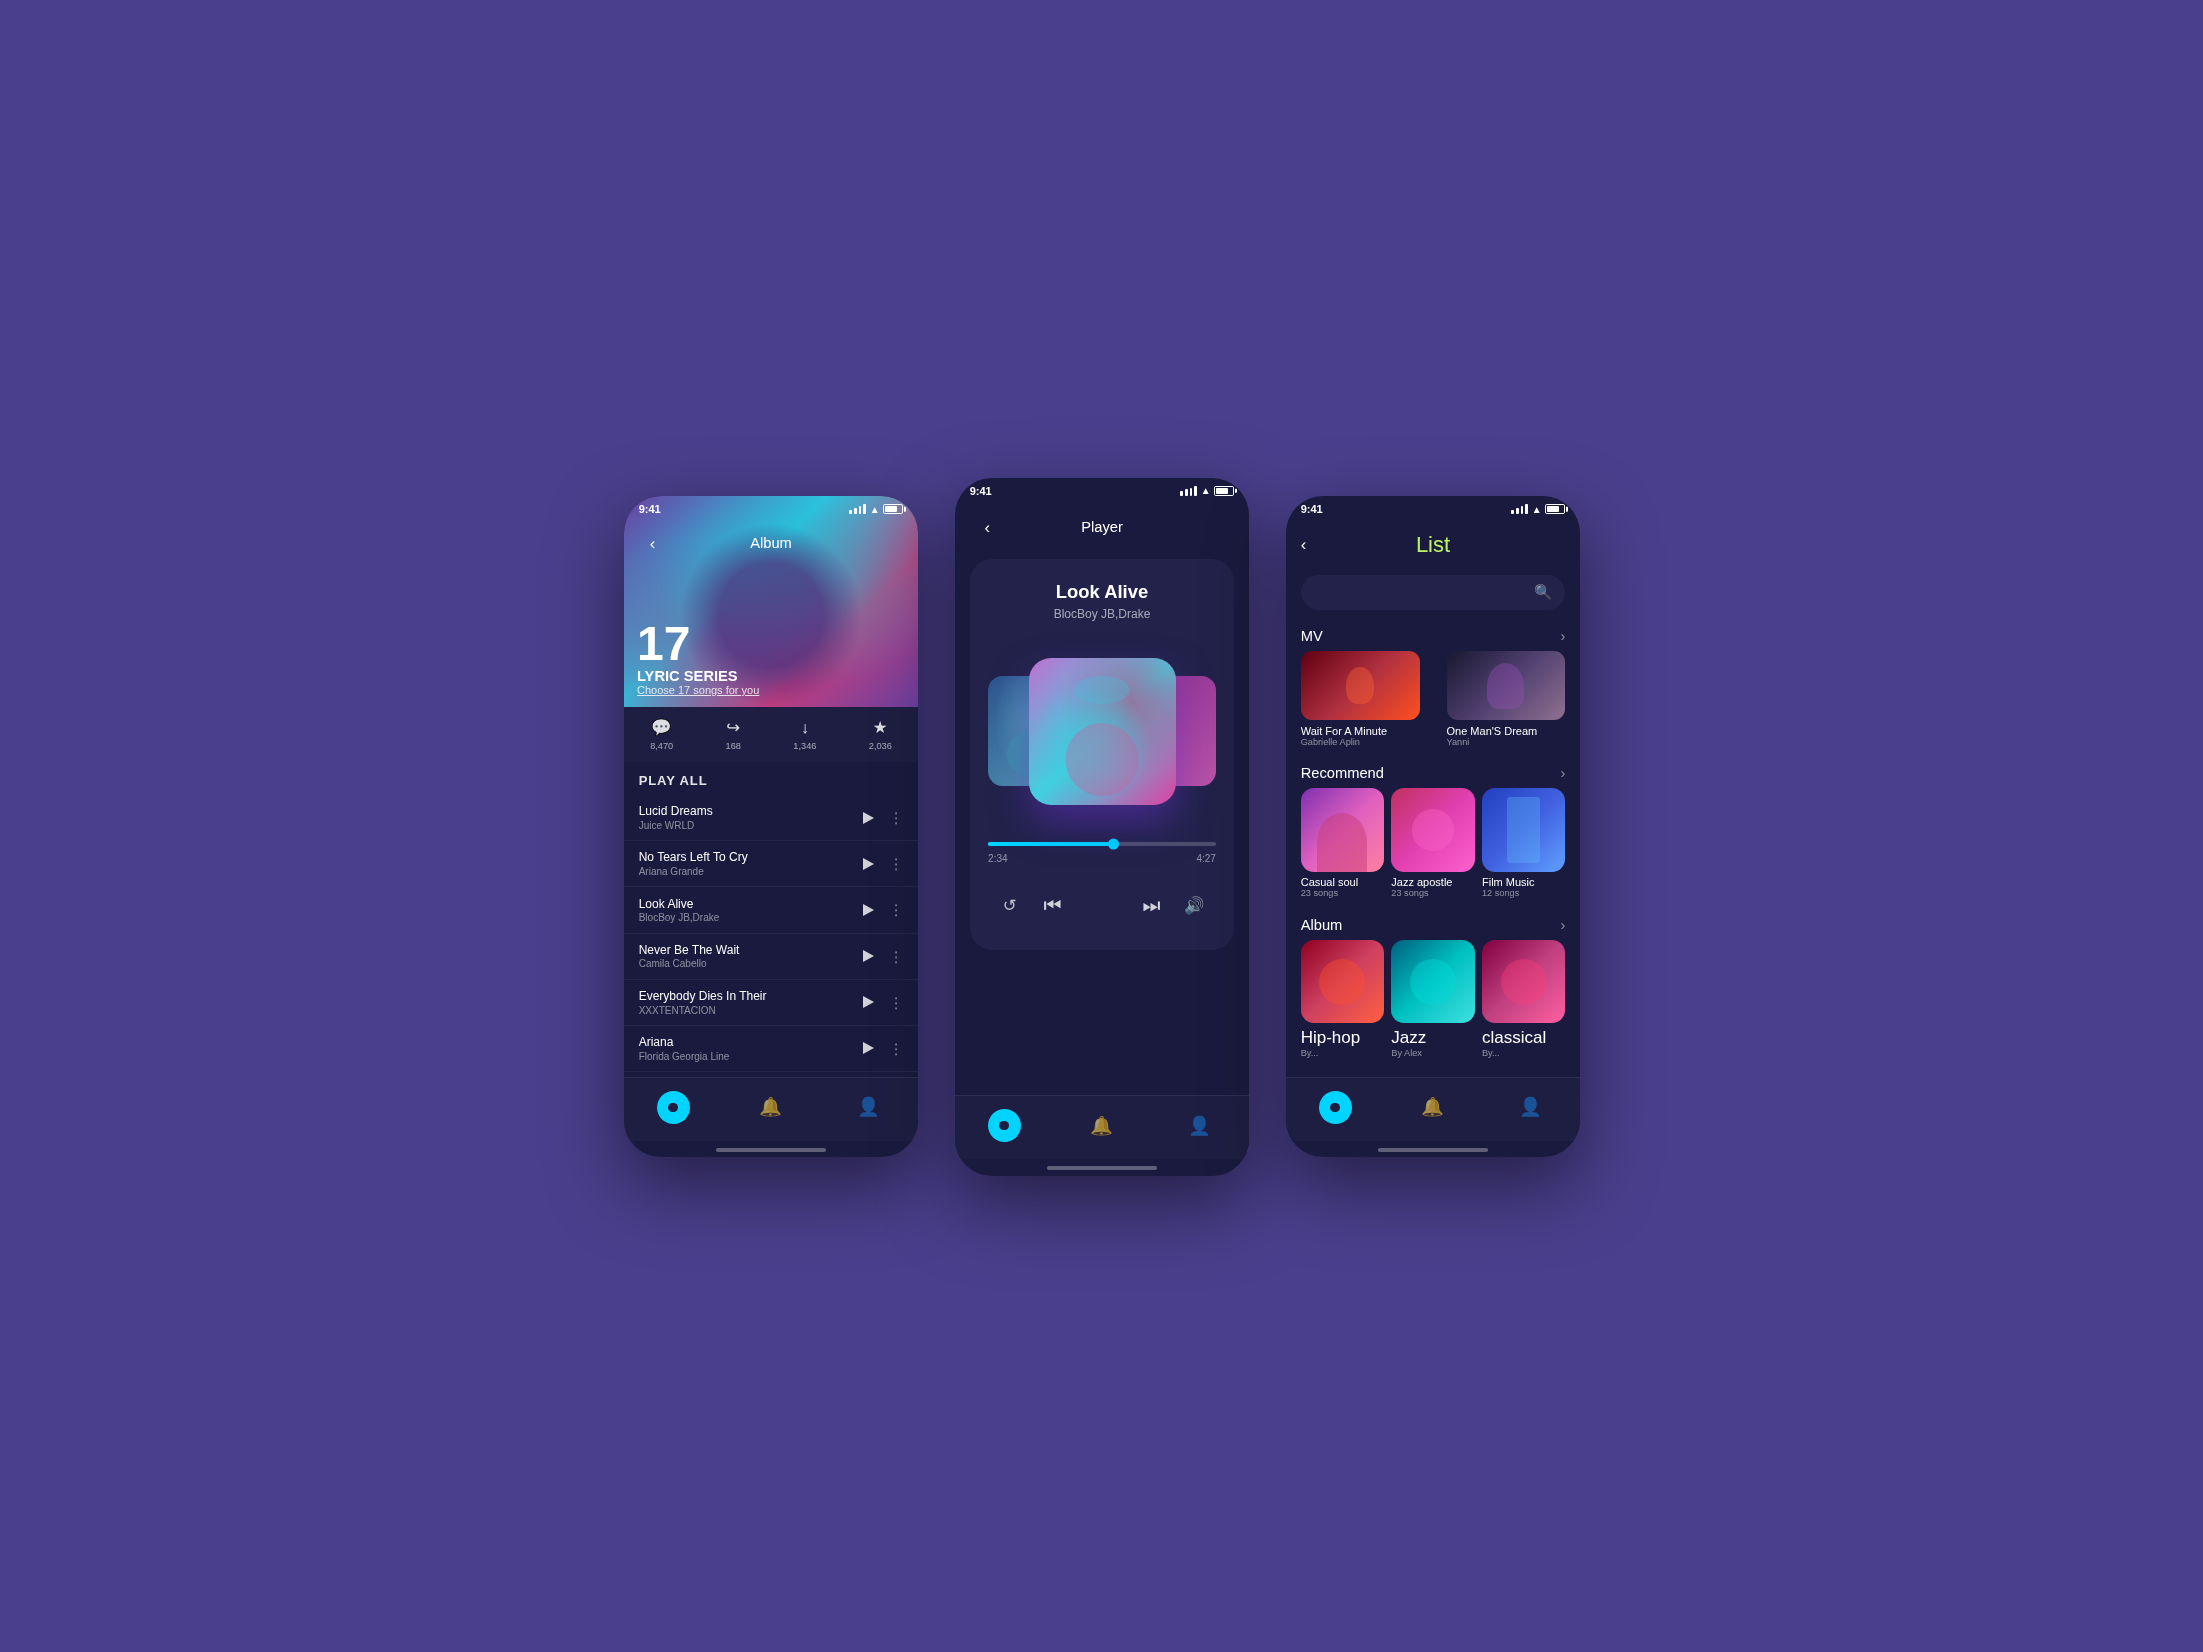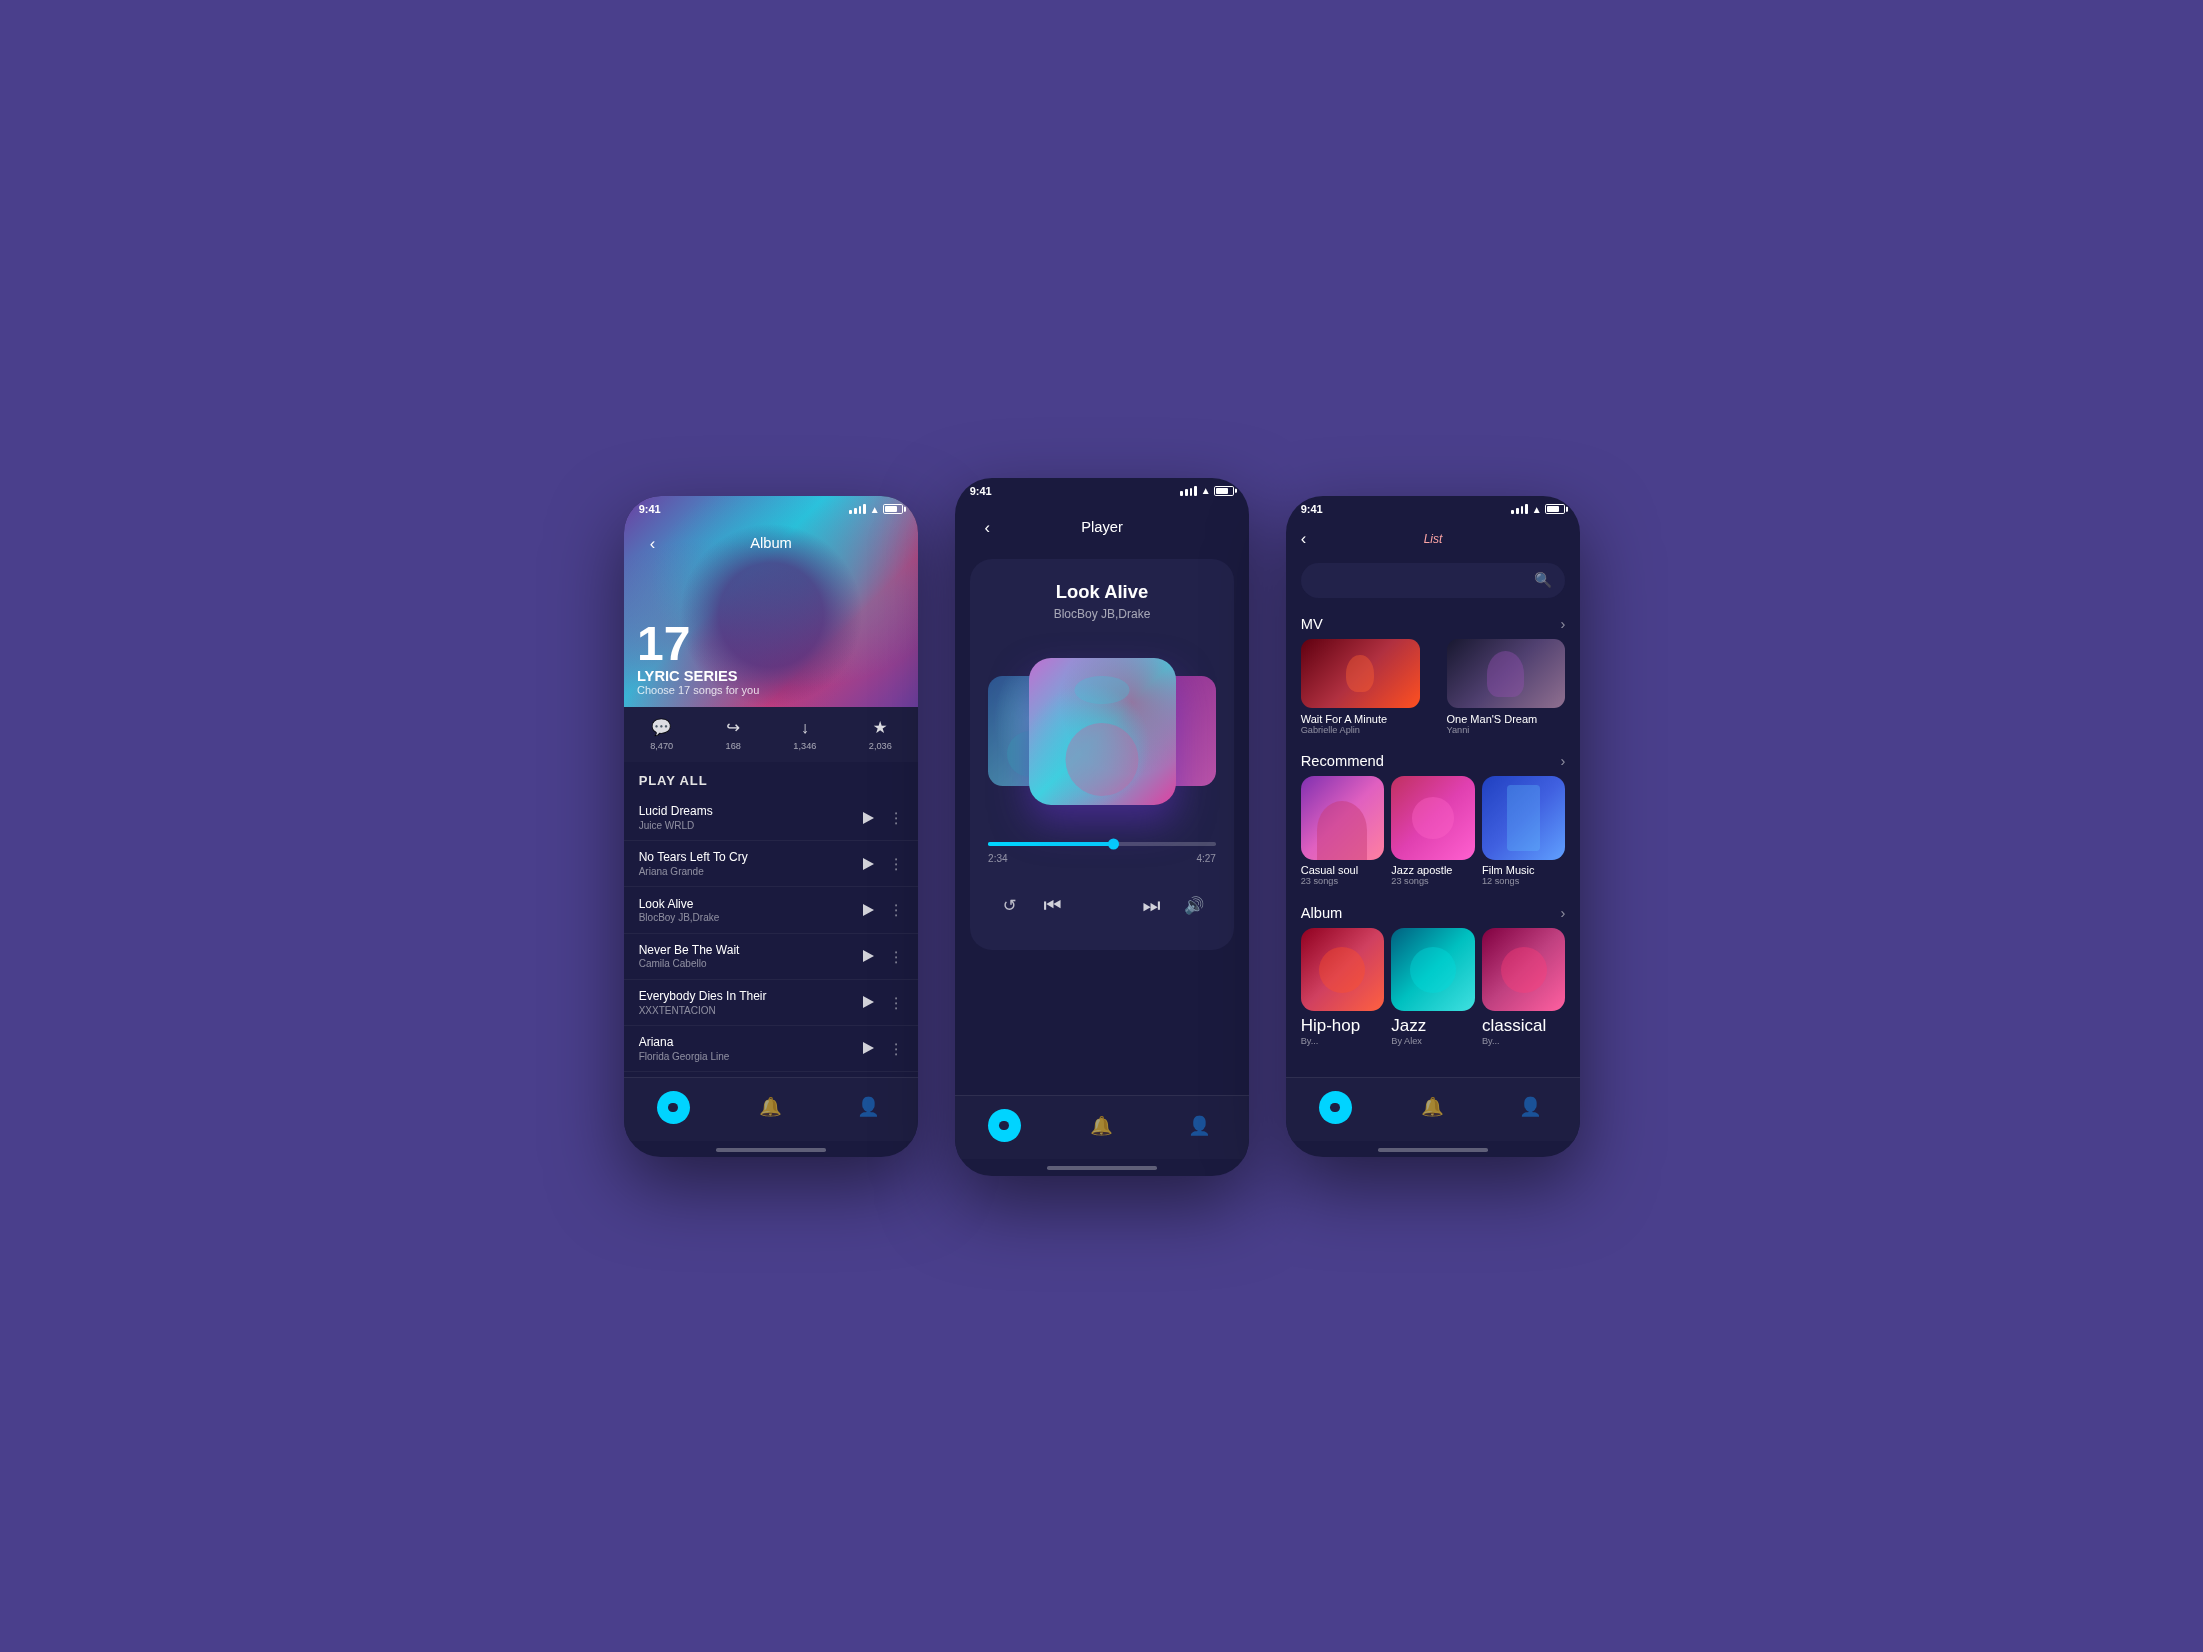--- a/index.html
+++ b/index.html
@@ -162,20 +162,21 @@
 
     .album-series {
       font-size: 14.7px;
       font-weight: 700;
       color: white;
     }
 
     .album-subtitle {
       font-size: 11px;
       color: rgba(255,255,255,0.8);
+      text-decoration: underline;
     }
 
     .actions-bar {
       display: flex;
       justify-content: space-around;
       padding: 11px 0;
       background: #1e1e42;
     }
 
     .action-item {
@@ -455,24 +456,23 @@
 
     .list-header {
       display: flex;
       align-items: center;
       justify-content: center;
       padding: 13px 14.7px;
       position: relative;
     }
 
     .list-title {
-      font-size: 12px;
-      color: #fca5a5;
+      font-size: 22px;
+      color: #bef264;
       font-weight: 400;
-      font-style: italic;
     }
 
     .list-back {
       position: absolute;
       left: 14.7px;
       font-size: 16.5px;
       color: white;
       cursor: pointer;
     }
 

